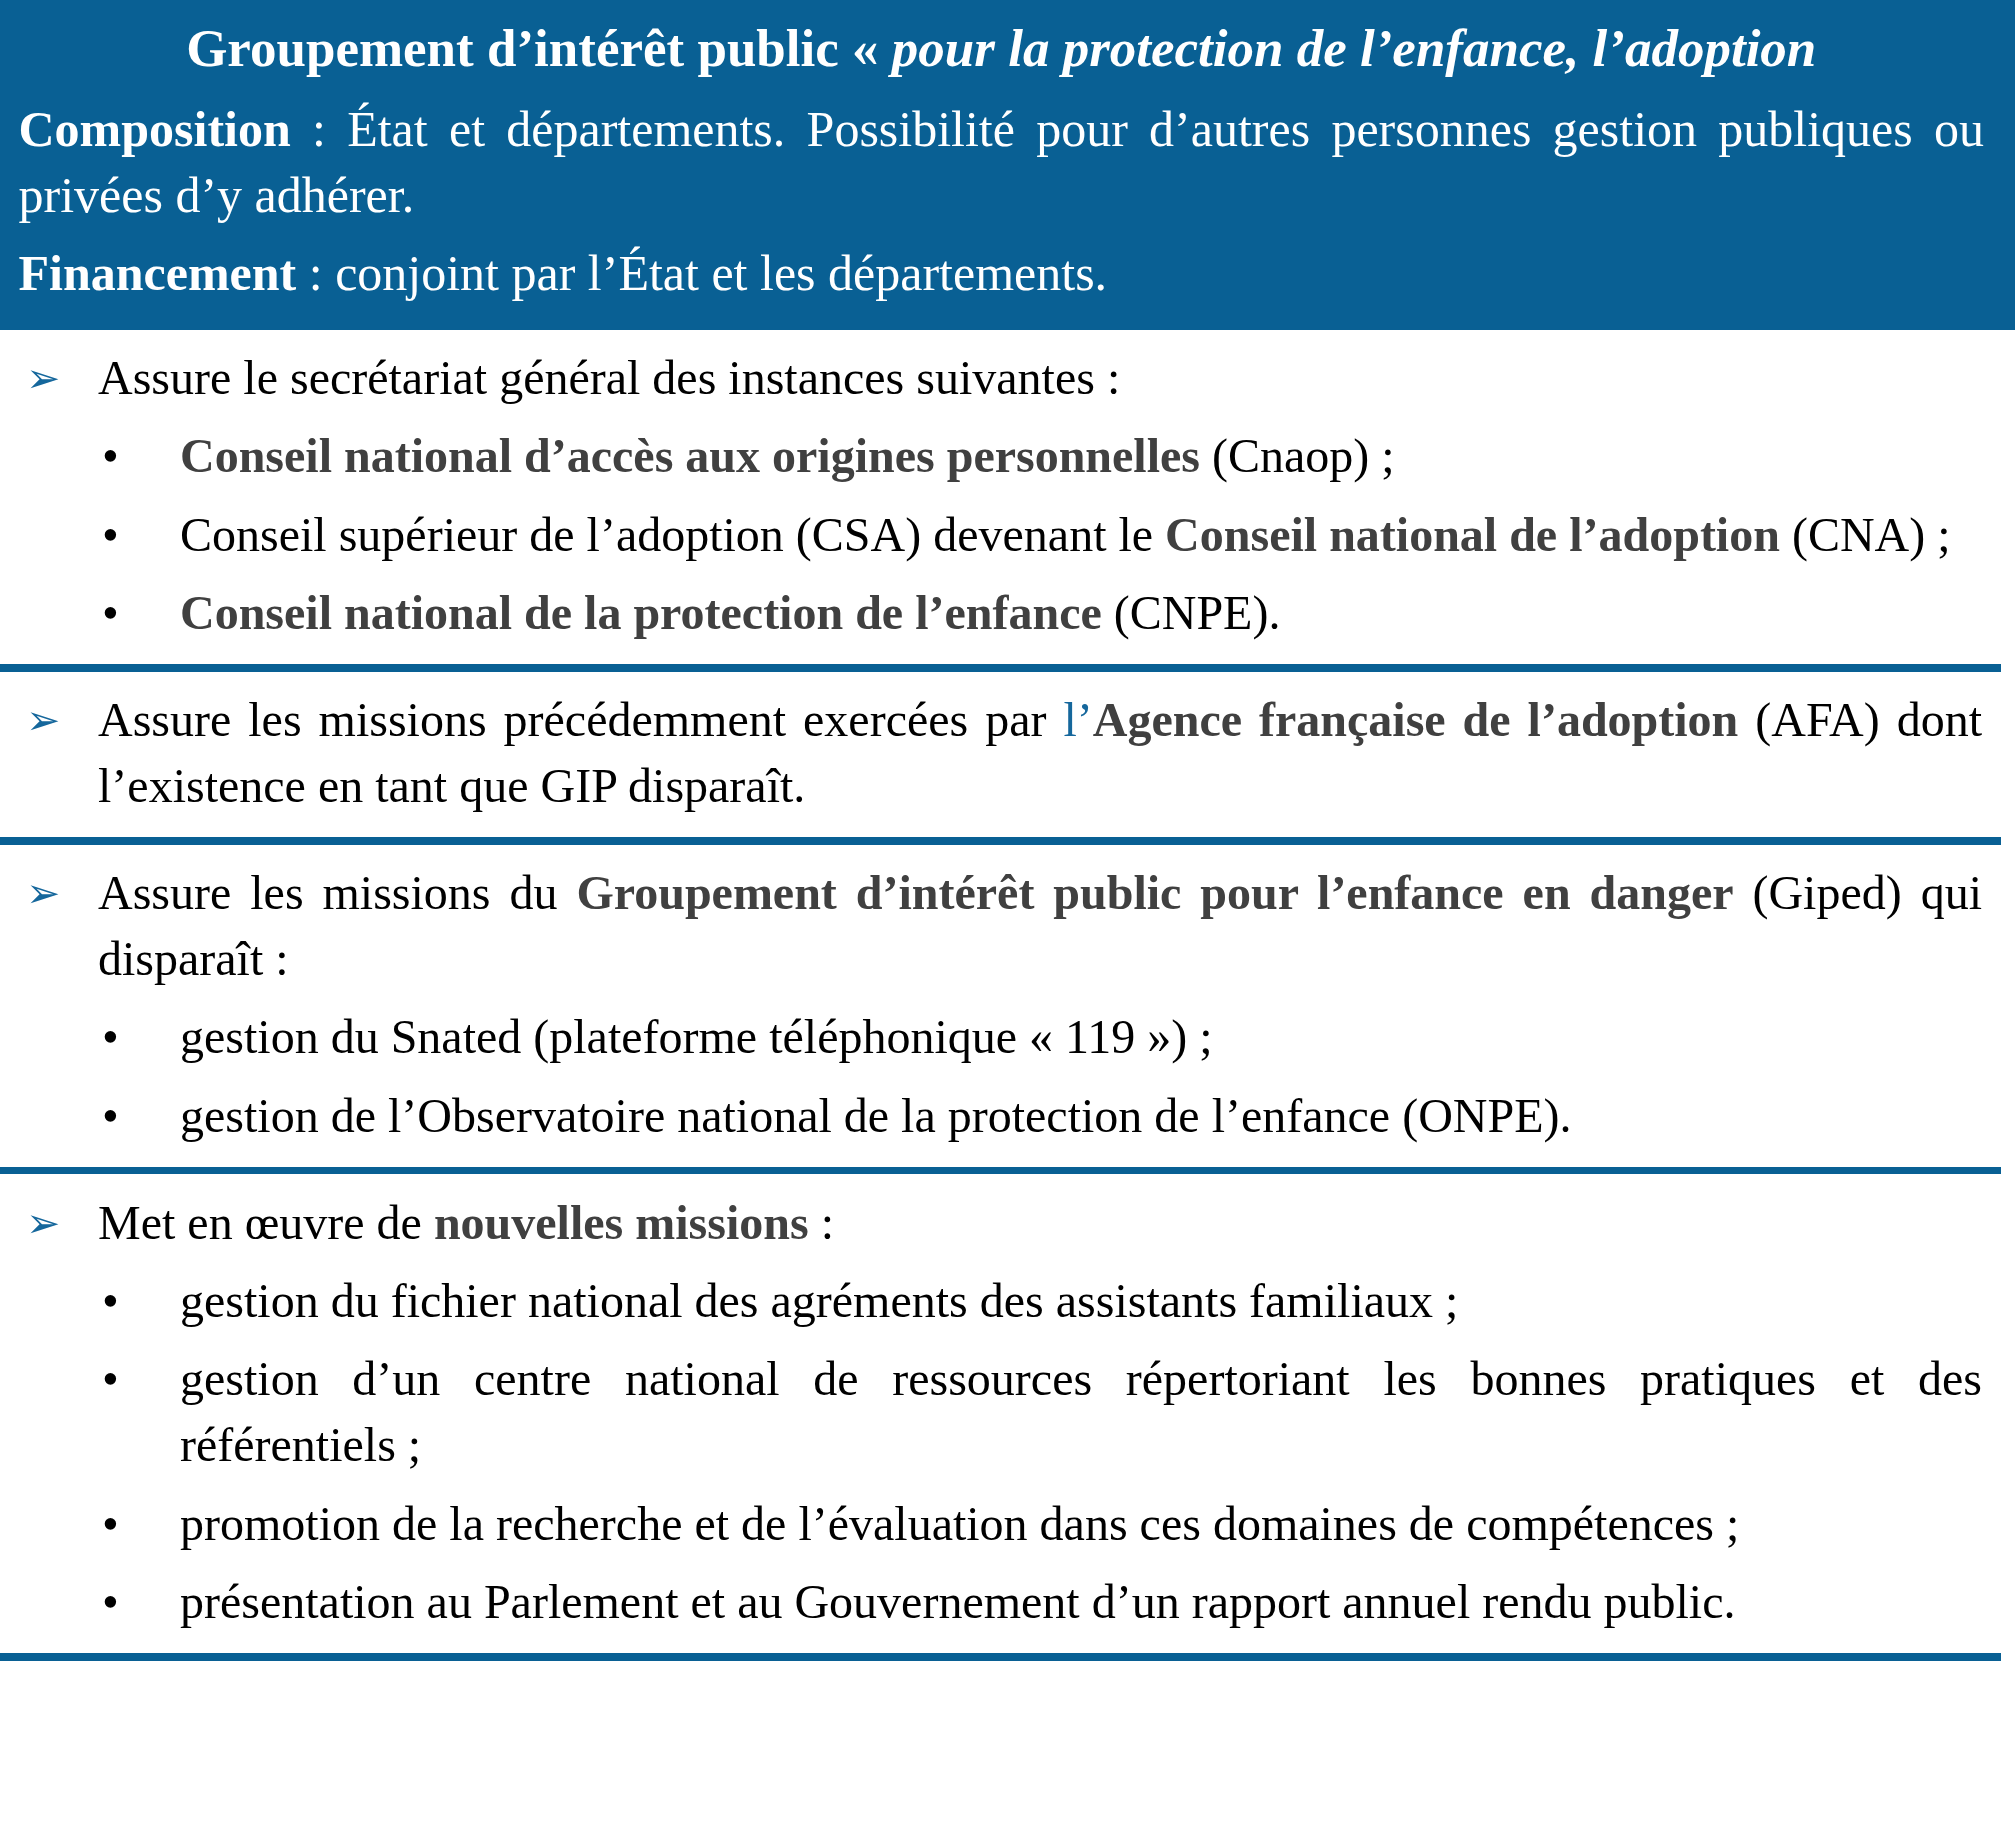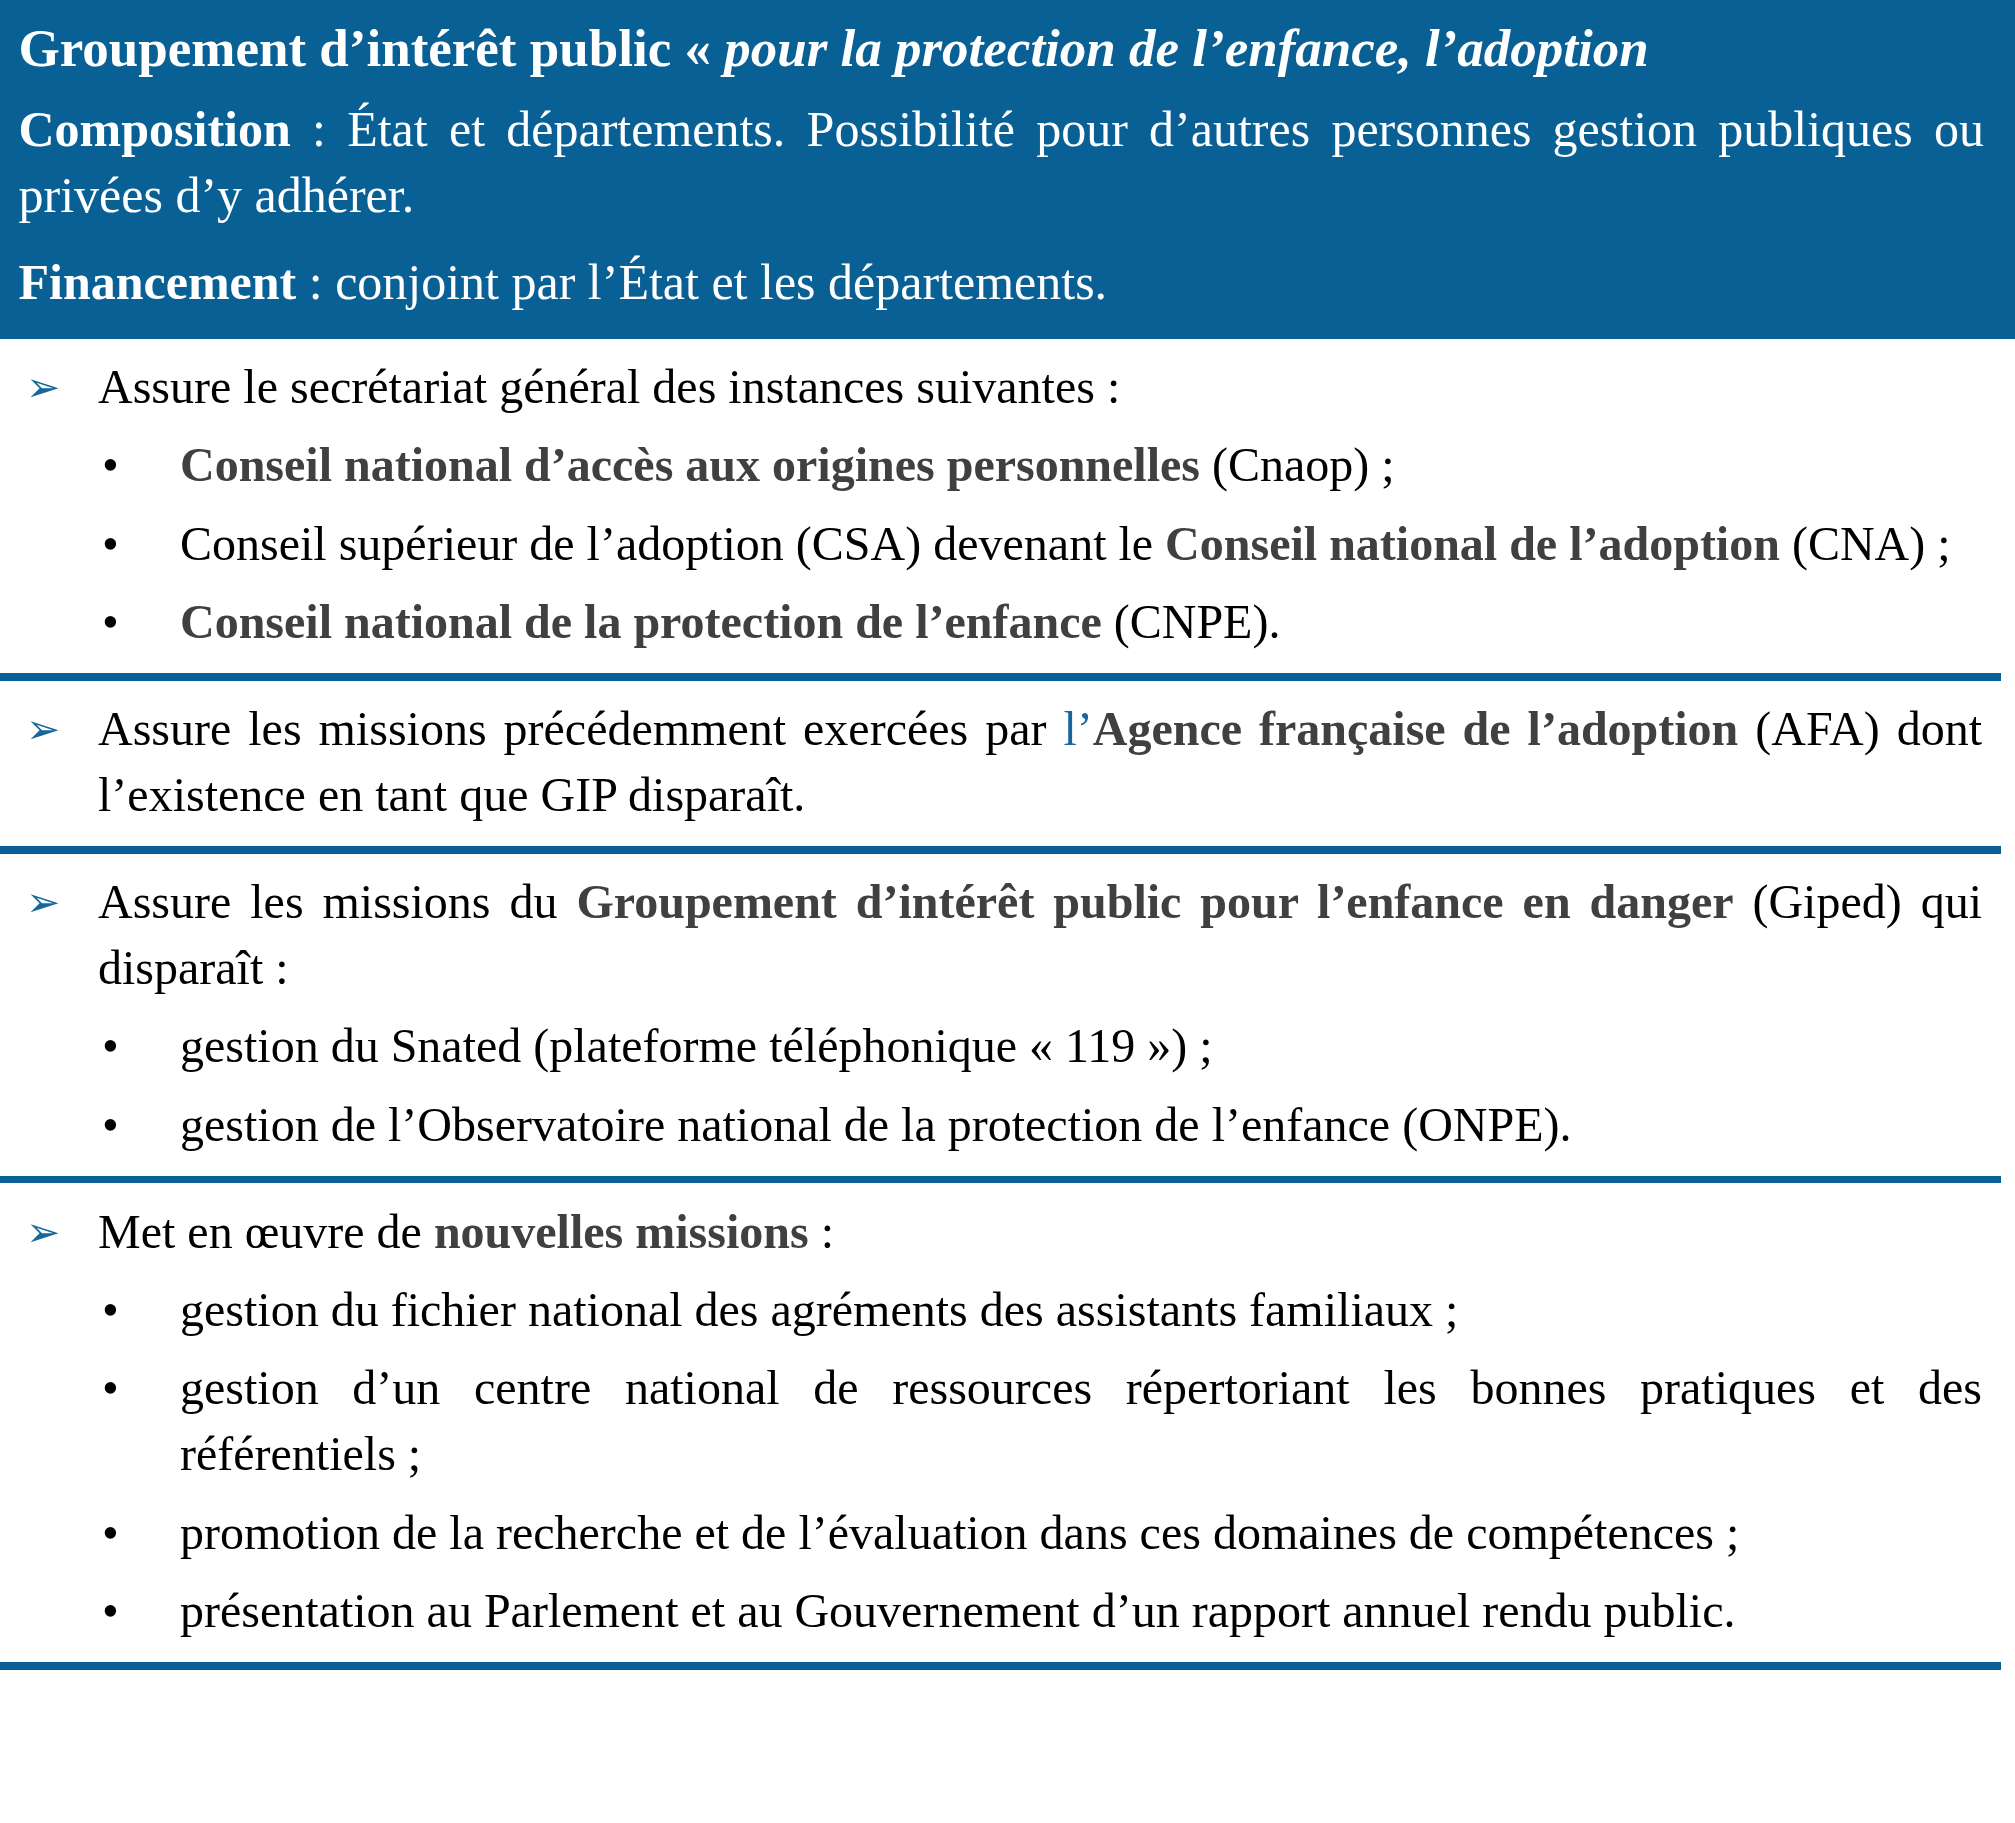--- a/index.html
+++ b/index.html
@@ -12,32 +12,33 @@
     font-family: "Liberation Serif", "DejaVu Serif", serif;
     color: #000000;
   }
   
   .header {
     background: #096094;
     color: #FFFFFF;
     padding: 15.4px 31px 24px 18.5px;
   }
   .title {
+    text-align: center;
     font-weight: bold;
     font-size: 53px;
     line-height: 1.26;
     margin-bottom: 13.4px;
   }
   .title .it { font-style: italic; }
   .meta {
     font-size: 50px;
     line-height: 1.32;
     text-align: justify;
   }
-  .meta + .meta { margin-top: 21px; }
+  .meta + .meta { margin-top: 12px; }
   .meta .lbl { font-weight: bold; }
   
   .section { padding: 15.4px 33px 18.5px 0; }
   .row { display: flex; align-items: flex-start; }
   .row + .row { margin-top: 12.3px; }
   .arrow-cell {
     flex: 0 0 98px;
     padding-left: 26px;
     font-size: 41px;
     line-height: 66px;

